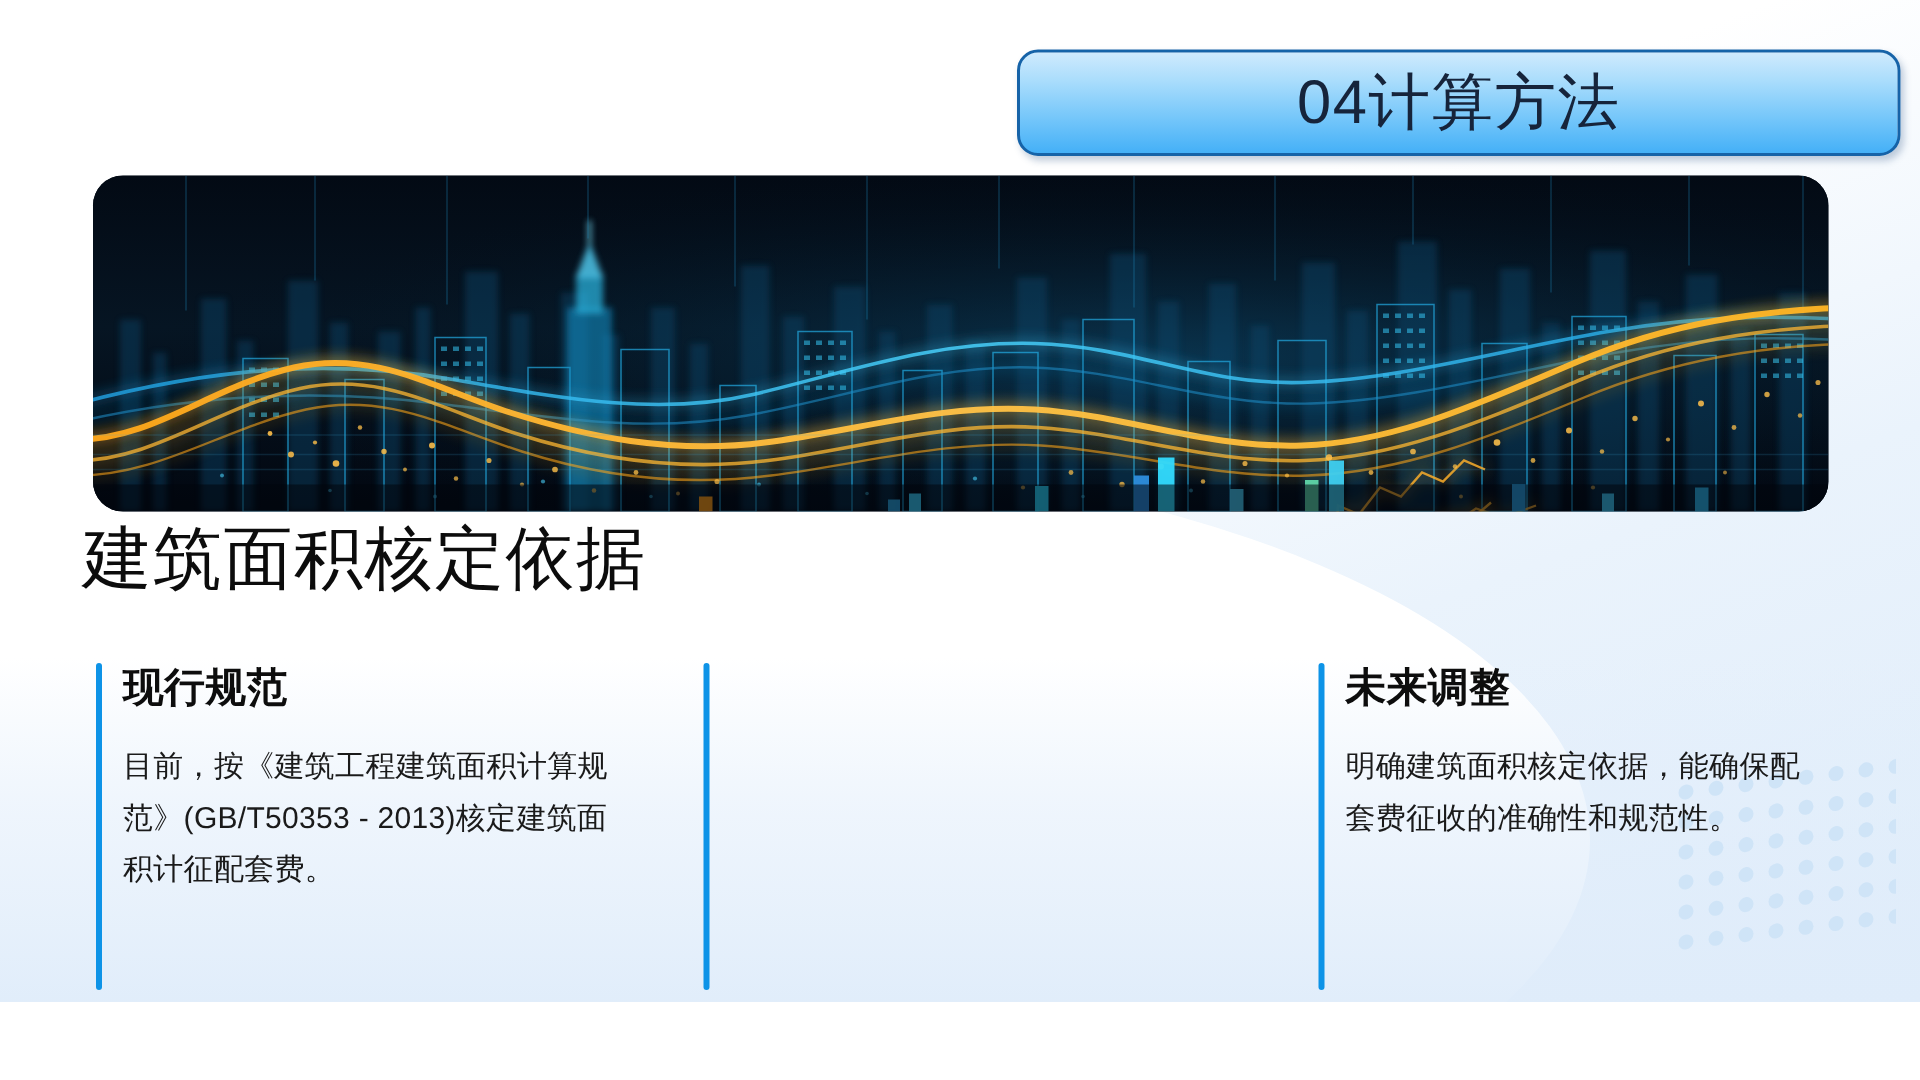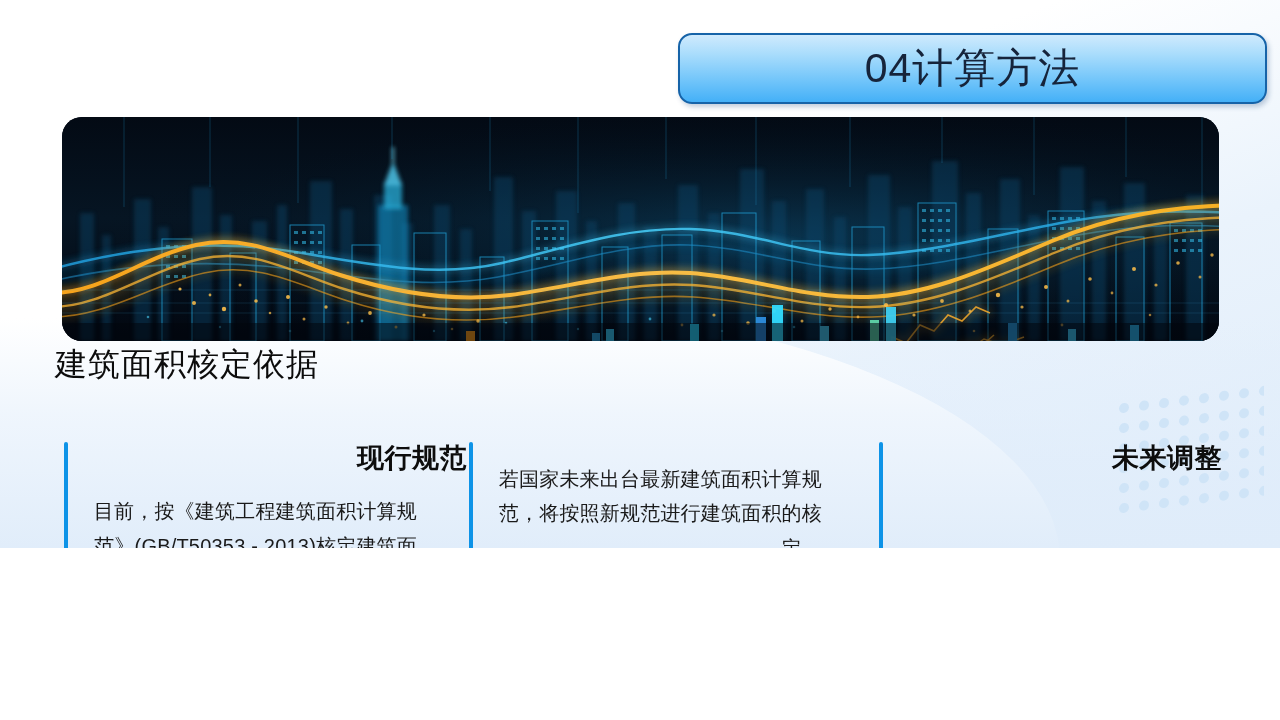--- a/index.html
+++ b/index.html
@@ -6,24 +6,23 @@
     margin: 0;
     padding: 0;
     background: #ffffff;
   }
   body {
     font-family: "Liberation Sans", "DejaVu Sans", sans-serif;
   }
   #slide {
     position: relative;
     width: 1280px;
-    height: 548px;
+    height: 668px;
     overflow: hidden;
     background: linear-gradient(160deg, #ffffff 0%, #ffffff 38%, #eaf3fc 66%, #dfecfa 100%);
-    text-align: right;
   }
 
   
   .arc-white {
     position: absolute;
     left: -180px;
     top: 300px;
     width: 1240px;
     height: 520px;
     background: #ffffff;
@@ -89,21 +88,21 @@
     background: #050d18;
     z-index: 5;
   }
   .hero svg { display: block; }
 
   
   .page-title {
     position: absolute;
     left: 55px;
     top: 346px;
-    font-size: 32px;
+    font-size: 46px;
     color: #0c0c0c;
     letter-spacing: 1px;
     z-index: 6;
     line-height: 1.15;
   }
 
   
   .cols {
     position: absolute;
     left: 62px;
@@ -547,23 +546,23 @@
   <div class="cols">
 
     <div class="col col-1">
       <div class="col-bar"></div>
       <h3 class="col-title">现行规范</h3>
       <p class="col-body">目前，按《建筑工程建筑面积计算规范》(GB/T50353 - 2013)核定建筑面积计征配套费。</p>
     </div>
 
     <div class="col col-2">
       <div class="col-bar"></div>
-      <p class="col-body">若国家未来出台最新建筑面积计算规范，将按照新规范进行建筑面积的核定。</p>
     </div>
 
     <div class="col col-3">
       <div class="col-bar"></div>
       <h3 class="col-title">未来调整</h3>
+      <p class="col-body">明确建筑面积核定依据，能确保配套费征收的准确性和规范性。</p>
     </div>
 
   </div>
 
 </div>
 
 </body></html>

